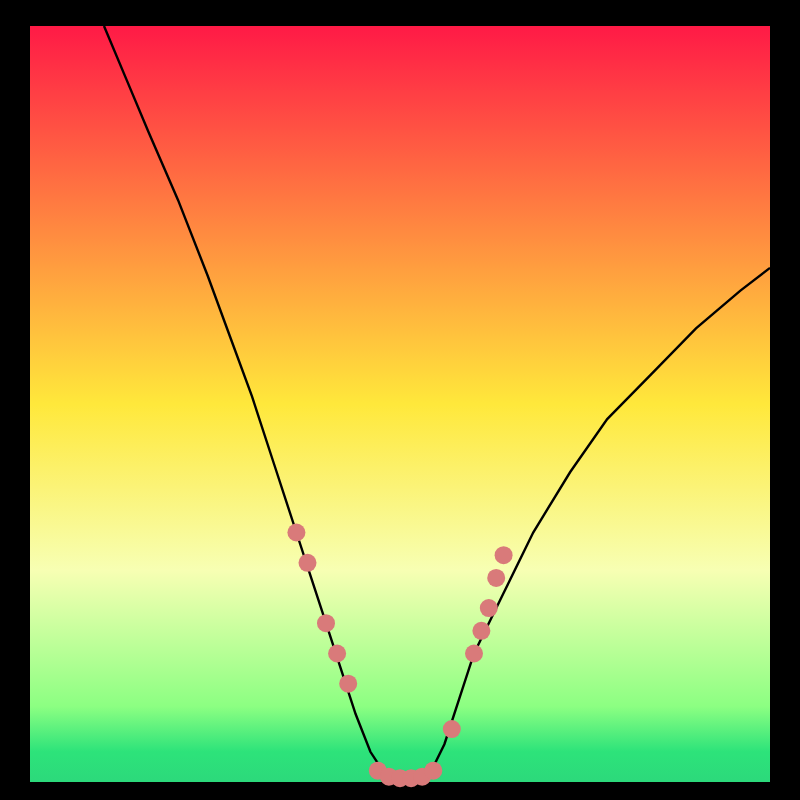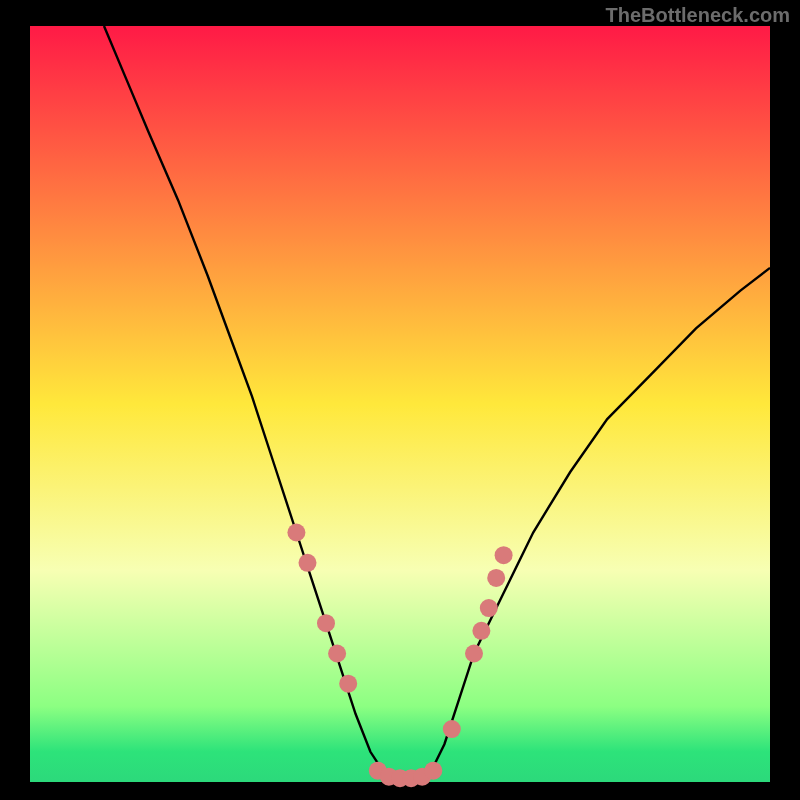--- a/index.html
+++ b/index.html
@@ -69,14 +69,13 @@
         <circle cx="433.3" cy="770.7" r="9" fill="#d97a7a"></circle>
         <circle cx="451.8" cy="729.1" r="9" fill="#d97a7a"></circle>
         <circle cx="474.0" cy="653.5" r="9" fill="#d97a7a"></circle>
         <circle cx="481.4" cy="630.8" r="9" fill="#d97a7a"></circle>
         <circle cx="488.8" cy="608.1" r="9" fill="#d97a7a"></circle>
         <circle cx="496.2" cy="577.9" r="9" fill="#d97a7a"></circle>
         <circle cx="503.6" cy="555.2" r="9" fill="#d97a7a"></circle>
       </g>
   </svg>
 
-  <div class="watermark">TheBottleneck.com</div>
 </div>
 
 </body></html>

